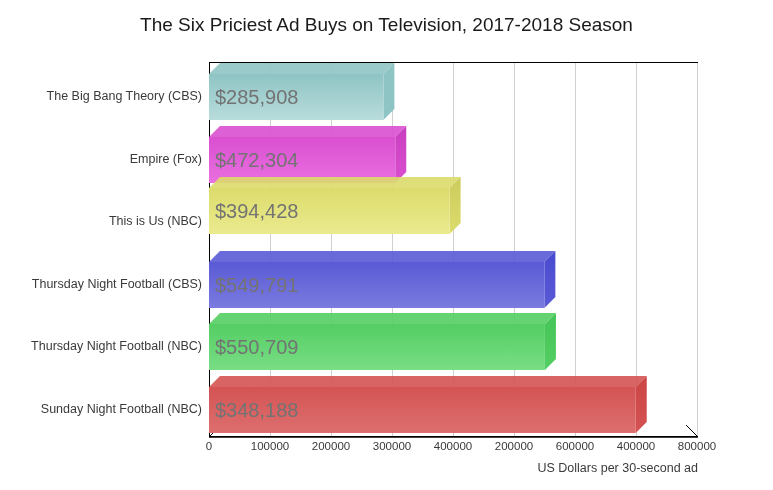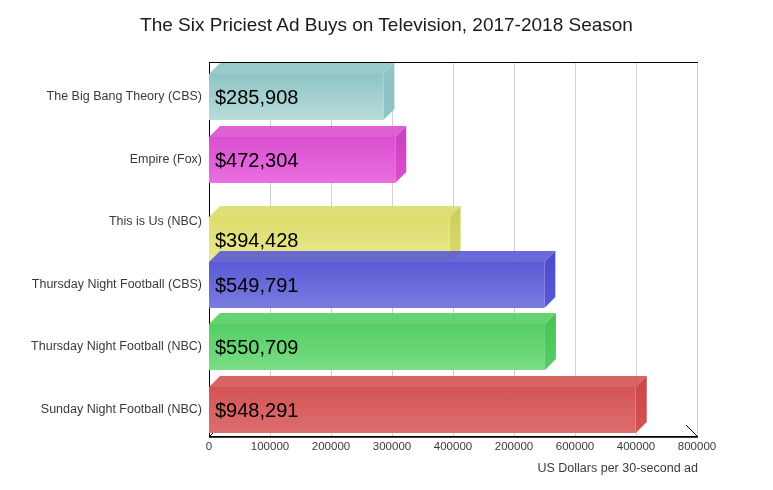--- a/index.html
+++ b/index.html
@@ -35,21 +35,21 @@
     position:absolute;right:571px;width:360px;text-align:right;
     font-size:12.5px;color:#3a3a3a;white-space:nowrap;
     font-family:"Liberation Sans", sans-serif;
   }
 
   
   .bar-group{position:absolute;}
 
   .bar-value{
     position:absolute;left:6px;top:50%;transform:translateY(-50%);
-    font-size:20px;color:#000000;white-space:nowrap;
+    font-size:20px;color:#737373;white-space:nowrap;
     font-family:"Liberation Sans", sans-serif;
   }
 
   
   .xtick-layer{position:absolute;left:0;top:440px;width:773px;height:20px;}
   .xtick{
     position:absolute;top:0;text-align:center;font-size:11.5px;color:#3a3a3a;
     transform:translateX(-50%);white-space:nowrap;
     font-family:"Liberation Sans", sans-serif;
   }
@@ -123,21 +123,21 @@
             </defs>
             <polygon points="0,11 11,0 197.27508999999998,0 186.27508999999998,11" fill="#d94fd0" opacity="0.9"></polygon>
             <polygon points="186.27508999999998,11 197.27508999999998,0 197.27508999999998,46 186.27508999999998,57" fill="url(#gs1)"></polygon>
             <rect x="0" y="11" width="186.27508999999998" height="46" fill="url(#g1)"></rect>
           </svg>
           <div class="bar-value" style="top: 34px;">$472,304</div>
         </div>
       </div>
       <div class="cat-row" style="top: 0px;">
         <div class="cat-label" style="top: 214.25px;">This is Us (NBC)</div>
-        <div class="bar-group" style="left: 209px; top: 206px; width: 253.601px; height: 59px;">
+        <div class="bar-group" style="left: 209px; top: 177px; width: 253.601px; height: 59px;">
           <svg width="253.60108000000002" height="59" viewBox="0 0 253.60108000000002 59" style="position: absolute; left: 0px; top: 0px;">
             <defs>
               <linearGradient id="g2" x1="0" y1="0" x2="0" y2="1">
                 <stop offset="0%" stop-color="#dcdc6c"></stop>
                 <stop offset="100%" stop-color="#eaea8f"></stop>
               </linearGradient>
               <linearGradient id="gs2" x1="0" y1="0" x2="0" y2="1">
                 <stop offset="0%" stop-color="#cccc5e"></stop>
                 <stop offset="100%" stop-color="#dcdc6c"></stop>
               </linearGradient>
@@ -202,21 +202,21 @@
               </linearGradient>
               <linearGradient id="gs5" x1="0" y1="0" x2="0" y2="1">
                 <stop offset="0%" stop-color="#cc4545"></stop>
                 <stop offset="100%" stop-color="#d45353"></stop>
               </linearGradient>
             </defs>
             <polygon points="0,11 11,0 437.75721999999996,0 426.75721999999996,11" fill="#d45353" opacity="0.9"></polygon>
             <polygon points="426.75721999999996,11 437.75721999999996,0 437.75721999999996,46 426.75721999999996,57" fill="url(#gs5)"></polygon>
             <rect x="0" y="11" width="426.75721999999996" height="46" fill="url(#g5)"></rect>
           </svg>
-          <div class="bar-value" style="top: 34px;">$948,291</div>
+          <div class="bar-value" style="top: 34px;">$348,188</div>
         </div>
       </div>
     </div>
 
   <div class="xtick-layer" id="xtick-layer">
       <div class="xtick" style="left: 209px;">0</div>
       <div class="xtick" style="left: 270px;">100000</div>
       <div class="xtick" style="left: 331px;">200000</div>
       <div class="xtick" style="left: 392px;">300000</div>
       <div class="xtick" style="left: 453px;">400000</div>

